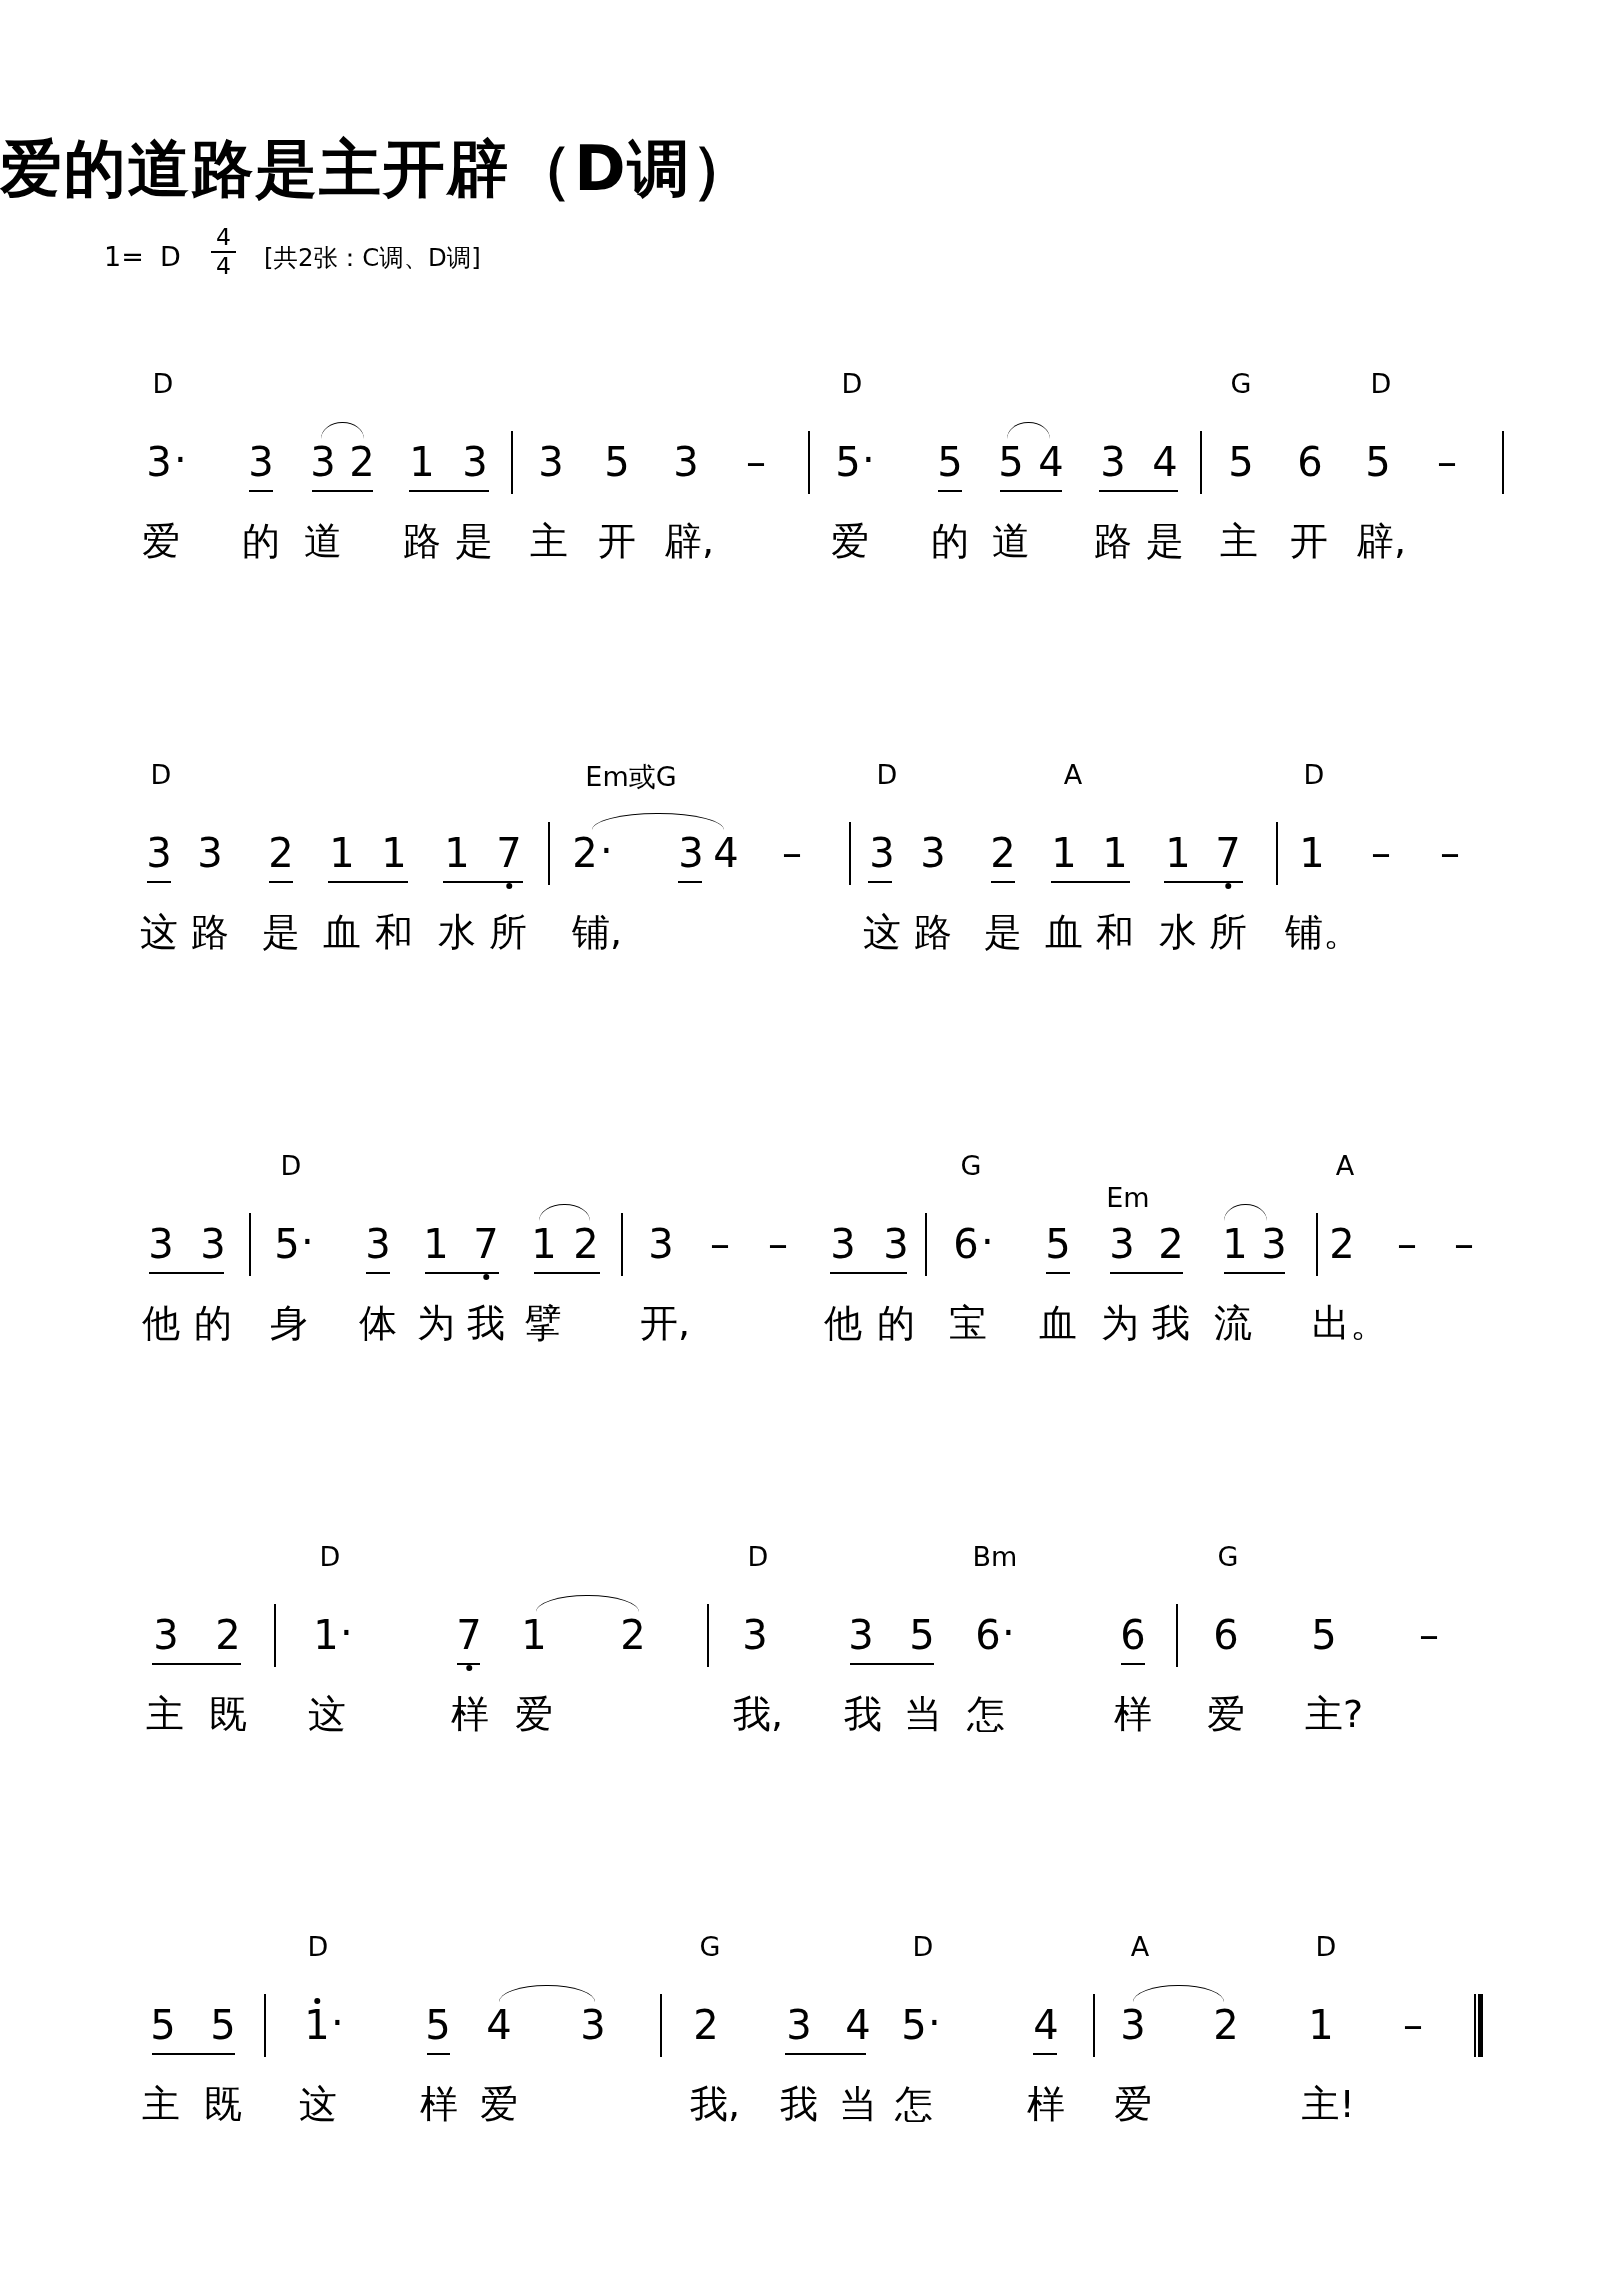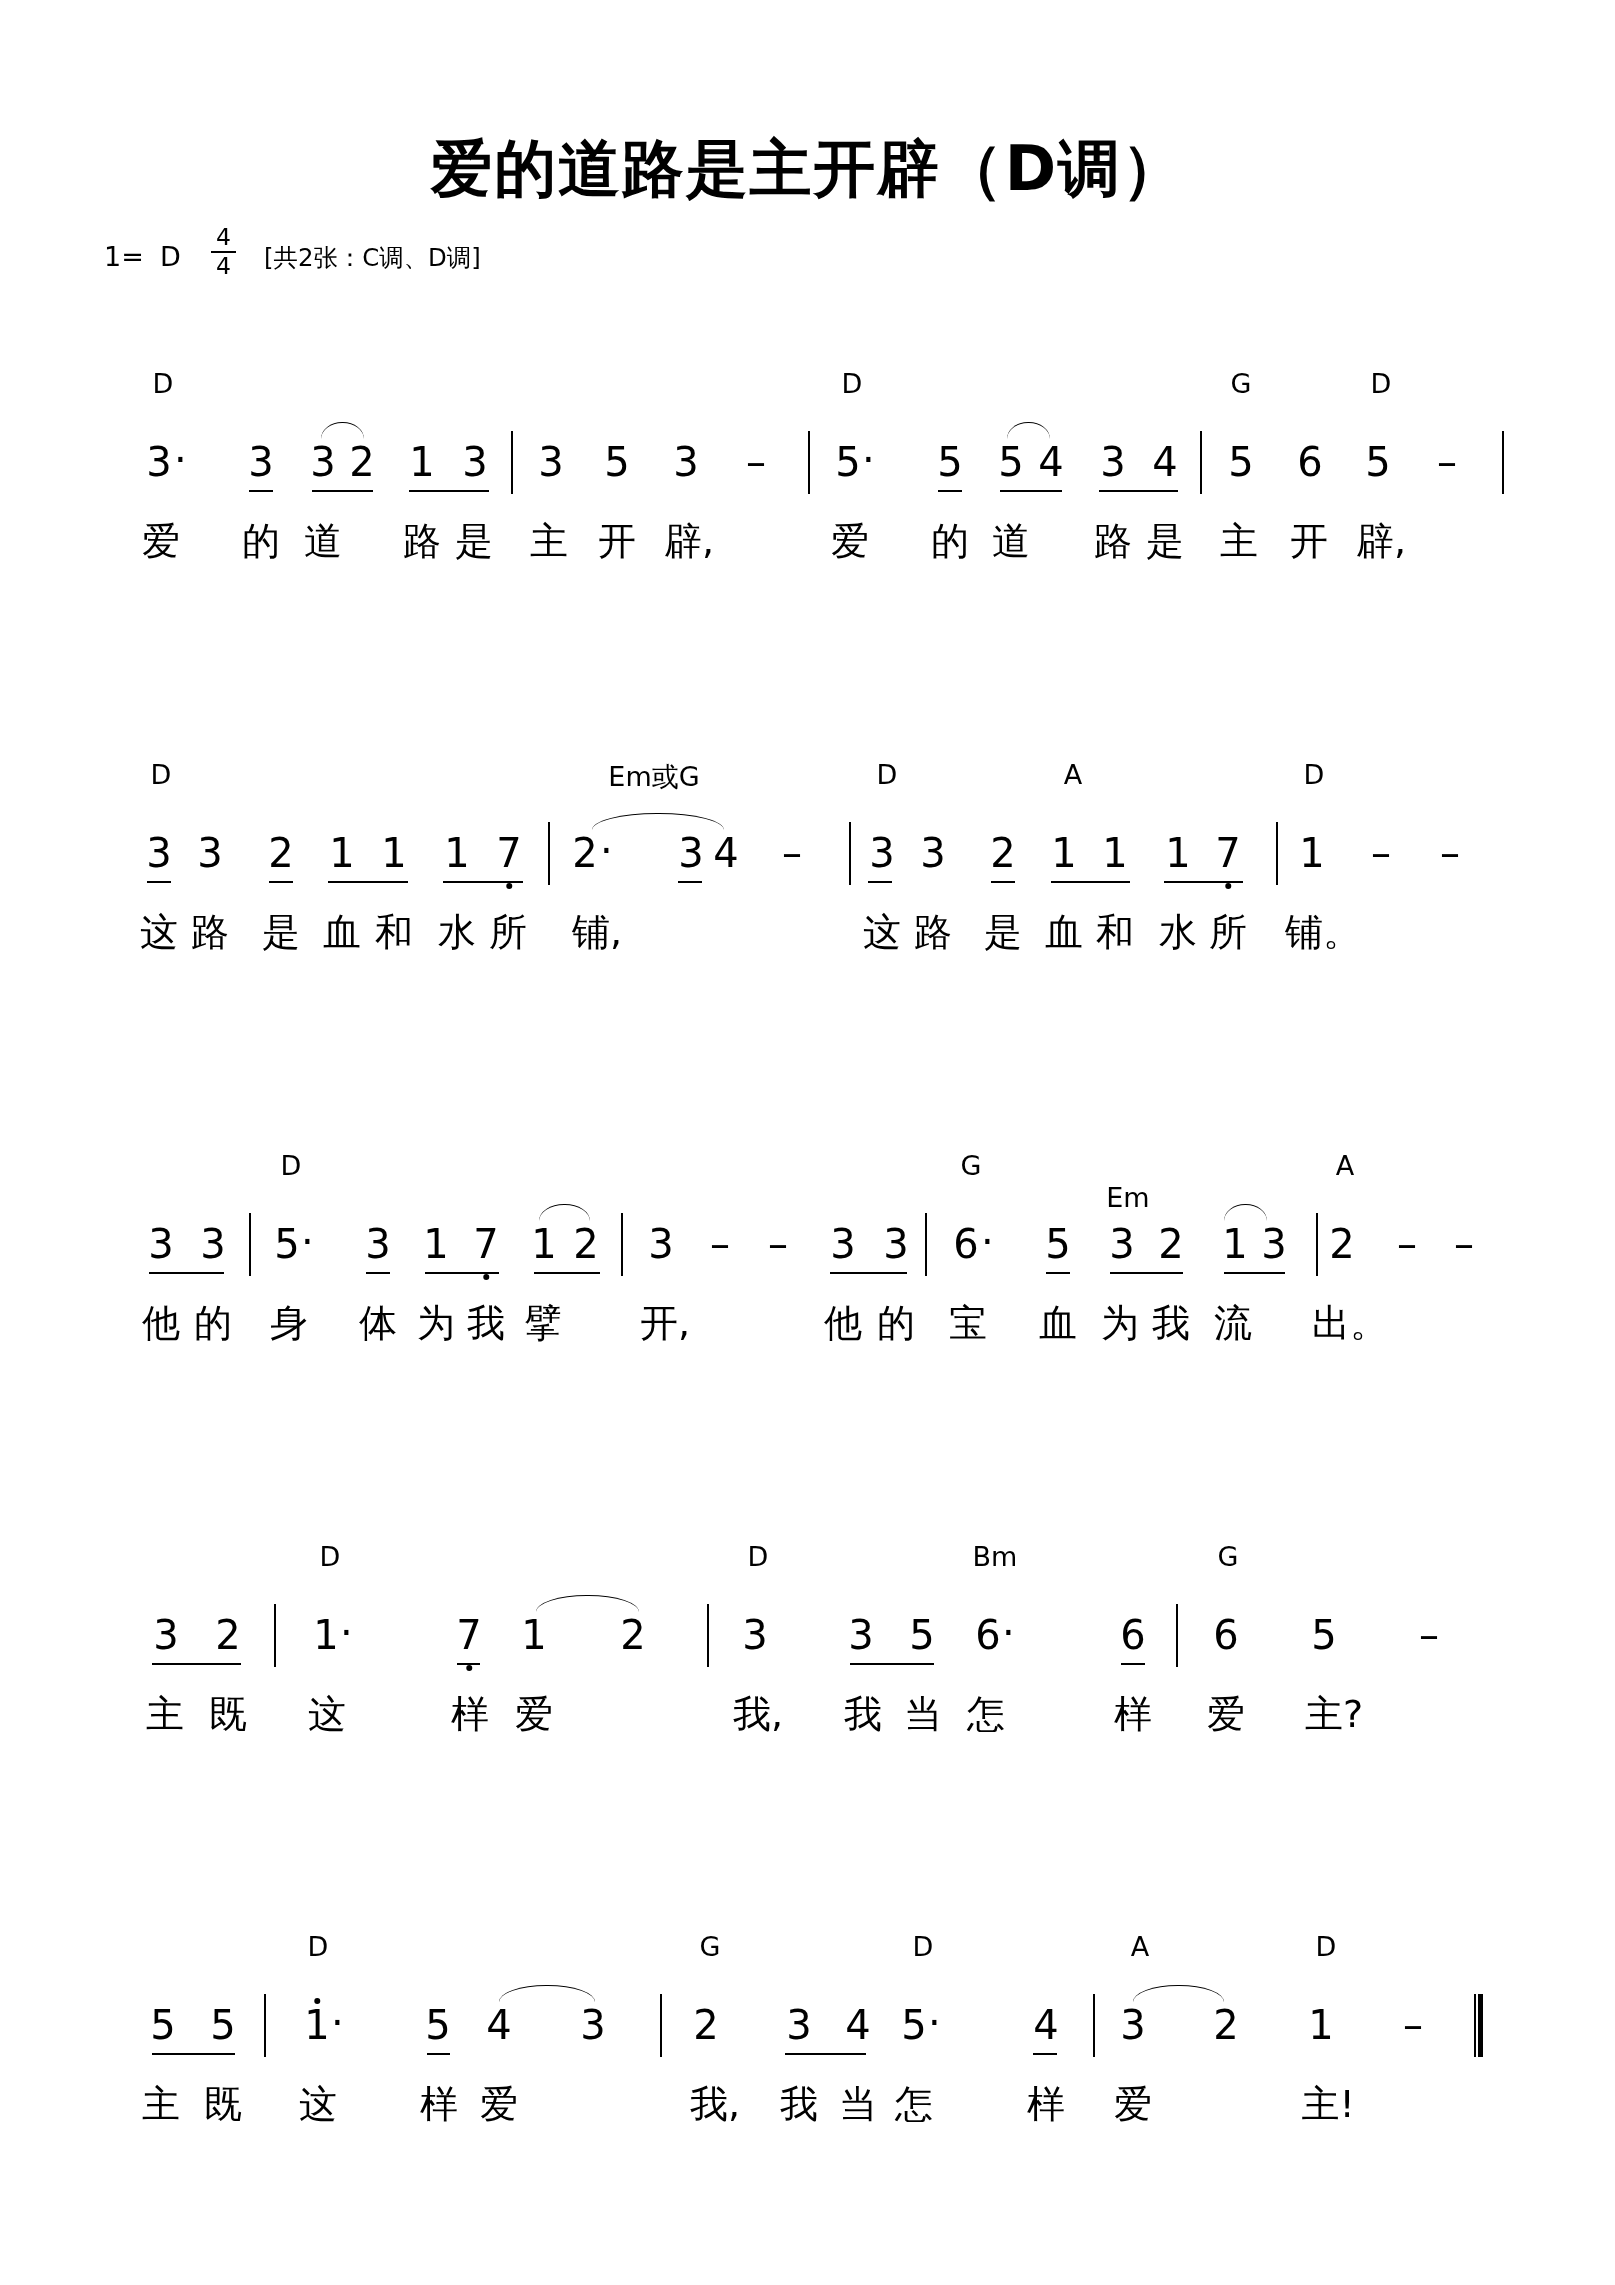--- a/index.html
+++ b/index.html
@@ -1,17 +1,17 @@
 <!DOCTYPE html>
 <html style="font-size:14.5px"><head>
 <meta charset="utf-8">
 <style>
   html,body{margin:0;padding:0;background:#fff;}
   #page{position:relative;width:1616px;height:2285px;background:#fff;overflow:hidden;font-family:"DejaVu Sans","Liberation Sans",sans-serif;color:#000;}
-  .title{position:absolute;left:0;width:1616px;top:127px;text-align:center;font-size:62px;font-weight:bold;letter-spacing:1.8px;}
+  .title{position:absolute;left:0;width:1616px;top:127px;text-align:left;font-size:62px;font-weight:bold;letter-spacing:1.8px;}
   .key{position:absolute;left:104px;top:241px;font-size:27px;}
   .key span{margin-right:16.3px;}
   .frac{position:absolute;left:211px;top:226px;width:25px;text-align:center;font-size:23.5px;line-height:23.5px;}
   .frac .bar{display:block;height:1.8px;background:#000;margin:1.8px 0;}
   .note-info{position:absolute;left:264px;top:242px;font-size:24.4px;}
   .row{position:absolute;left:0;width:1616px;height:299px;}
   .chord{position:absolute;font-size:27px;transform:translateX(-50%);white-space:nowrap;}
   .n{position:absolute;font-size:40px;transform:translateX(-50%);line-height:45px;}
   .n .dot{position:absolute;width:6.3px;height:6.3px;border-radius:50%;background:#000;left:50%;margin-left:-2.7px;}
   .aug{position:absolute;font-size:40px;line-height:45px;}
@@ -86,21 +86,21 @@
         <div class="ly" style="left: 950px; top: 159px;">的</div>
         <div class="ly" style="left: 1011px; top: 159px;">道</div>
         <div class="ly" style="left: 1113px; top: 159px;">路</div>
         <div class="ly" style="left: 1165px; top: 159px;">是</div>
         <div class="ly" style="left: 1239px; top: 159px;">主</div>
         <div class="ly" style="left: 1309px; top: 159px;">开</div>
         <div class="ly" style="left: 1381px; top: 159px;">辟,</div>
       </div>
       <div class="row" style="top: 748px;">
         <div class="chord" style="left: 161px; top: 11px;">D</div>
-        <div class="chord" style="left: 654px; top: 11px;">Em或G</div>
+        <div class="chord" style="left: 631px; top: 11px;">Em或G</div>
         <div class="chord" style="left: 887px; top: 11px;">D</div>
         <div class="chord" style="left: 1073px; top: 11px;">A</div>
         <div class="chord" style="left: 1314px; top: 11px;">D</div>
         <div class="n" style="left: 159px; top: 83px;">3</div>
         <div class="n" style="left: 210px; top: 83px;">3</div>
         <div class="n" style="left: 281px; top: 83px;">2</div>
         <div class="n" style="left: 342px; top: 83px;">1</div>
         <div class="n" style="left: 394px; top: 83px;">1</div>
         <div class="n" style="left: 457px; top: 83px;">1</div>
         <div class="n" style="left: 509px; top: 83px;">7<span class="dot" style="top: 52px;"></span></div>

